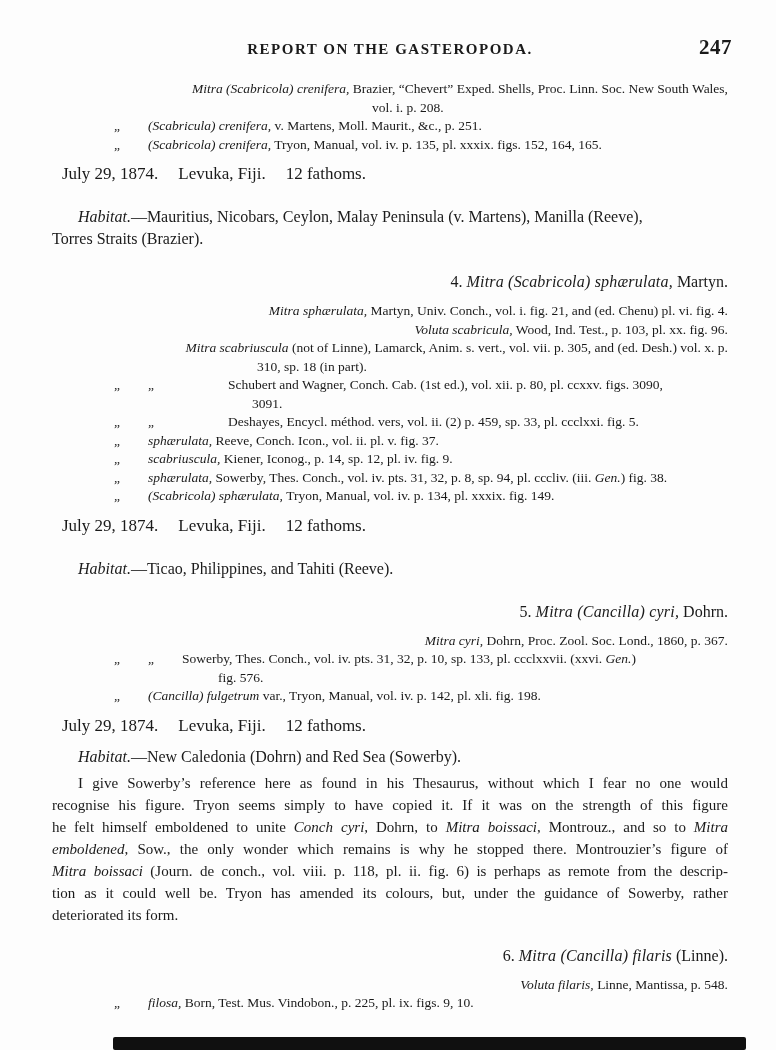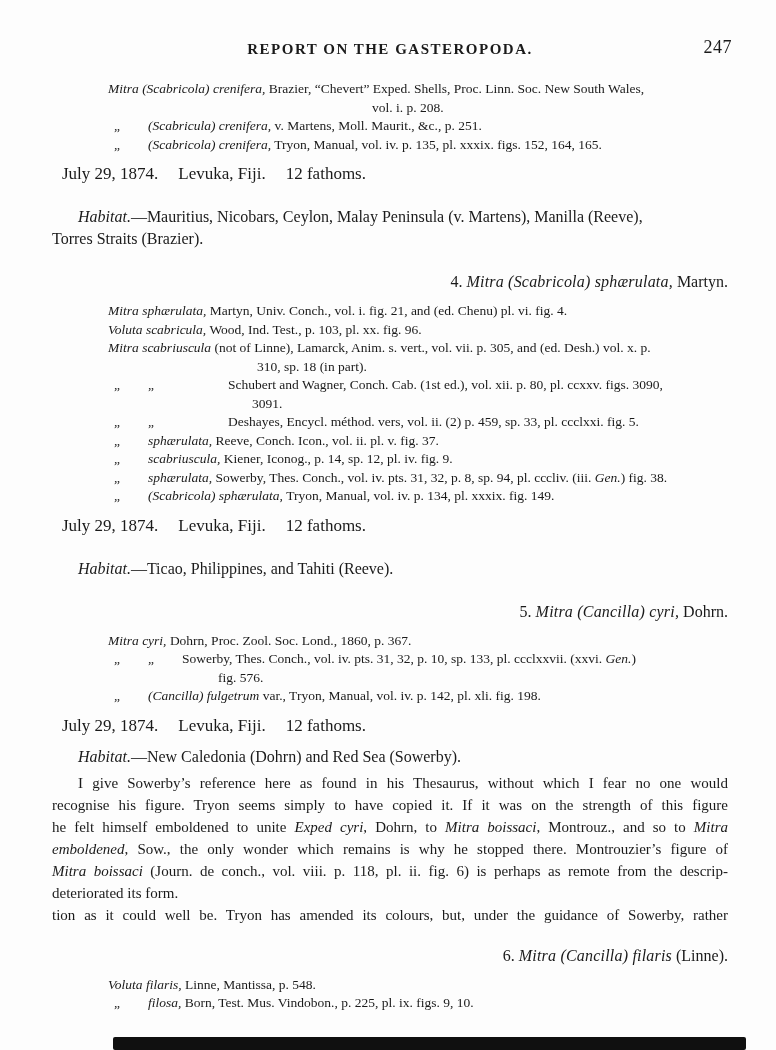--- a/index.html
+++ b/index.html
@@ -10,26 +10,26 @@
     font-family:"Liberation Serif","DejaVu Serif",serif;
     position:relative;
     overflow:hidden;
   }
   .page{box-sizing:border-box;width:776px;height:936px;padding:38px 48px 0 52px;position:relative;}
   .pg-header{position:relative;height:22px;line-height:22px;}
   .pg-title{
     text-align:center;font-weight:bold;font-size:15px;letter-spacing:1.5px;
   }
   .pg-num{
-    position:absolute;right:-4px;top:-2px;font-weight:normal;font-size:18px;letter-spacing:.5px;
+    position:absolute;right:-4px;top:-2px;font-weight:bold;font-size:21px;letter-spacing:.5px;
   }
   .it{font-style:italic;}
   .rl{white-space:nowrap;}
   .refs{font-size:13.5px;line-height:18.5px;}
-  .ind-ref{padding-left:56px;}
+  .ind-ref{padding-left:56px;text-align:right;}
   .ind-ditto{padding-left:62px;}
   .ind-c1{padding-left:320px;}
   .ind-c2{padding-left:205px;}
   .ind-c3{padding-left:200px;}
   .ind-c4{padding-left:166px;}
   .seg-ditto{display:inline-block;width:22px;margin-right:12px;}
   .seg-ditto-wide{display:inline-block;width:22px;margin-right:58px;}
   .seg-gap{margin-left:20px;}
   .date-line{font-size:17px;line-height:24px;padding-left:10px;white-space:nowrap;}
   .habitat{font-size:16px;line-height:22px;}
@@ -110,25 +110,25 @@
 
   <div class="date-line mt-date"><span>July 29, 1874.</span><span class="seg-gap">Levuka, Fiji.</span><span class="seg-gap">12 fathoms.</span></div>
 
   <div class="habitat mt-hab3">
     <div class="habitat-first"><span class="it">Habitat.</span><span>—New Caledonia (Dohrn) and Red Sea (Sowerby).</span></div>
   </div>
 
   <div class="para mt-para">
     <div class="pl pl-first"><span>I give Sowerby’s reference here as found in his Thesaurus, without which I fear no one would</span></div>
     <div class="pl"><span>recognise his figure.  Tryon seems simply to have copied it.  If it was on the strength of this figure</span></div>
-    <div class="pl"><span>he felt himself emboldened to unite </span><span class="it">Exped cyri</span><span>, Dohrn, to </span><span class="it">Mitra boissaci</span><span>, Montrouz., and so to </span><span class="it">Mitra</span></div>
+    <div class="pl"><span>he felt himself emboldened to unite </span><span class="it">Conch cyri</span><span>, Dohrn, to </span><span class="it">Mitra boissaci</span><span>, Montrouz., and so to </span><span class="it">Mitra</span></div>
     <div class="pl"><span class="it">emboldened</span><span>, Sow., the only wonder which remains is why he stopped there.  Montrouzier’s figure of</span></div>
     <div class="pl"><span class="it">Mitra boissaci</span><span> (Journ. de conch., vol. viii. p. 118, pl. ii. fig. 6) is perhaps as remote from the descrip-</span></div>
+    <div class="pl"><span>tion as it could well be.  Tryon has amended its colours, but, under the guidance of Sowerby, rather</span></div>
     <div class="pl pl-last"><span>deteriorated its form.</span></div>
-    <div class="pl"><span>tion as it could well be.  Tryon has amended its colours, but, under the guidance of Sowerby, rather</span></div>
   </div>
 
   <div class="heading mt-head6"><span>6. </span><span class="it">Mitra (Cancilla) filaris</span><span> (Linne).</span></div>
 
   <div class="refs mt-refs">
     <div class="rl ind-ref"><span class="it">Voluta filaris,</span><span> Linne, Mantissa, p. 548.</span></div>
     <div class="rl ind-ditto"><span class="seg-ditto">„</span><span class="it">filosa,</span><span> Born, Test. Mus. Vindobon., p. 225, pl. ix. figs. 9, 10.</span></div>
   </div>
 
   <div class="scan-bar"></div>

